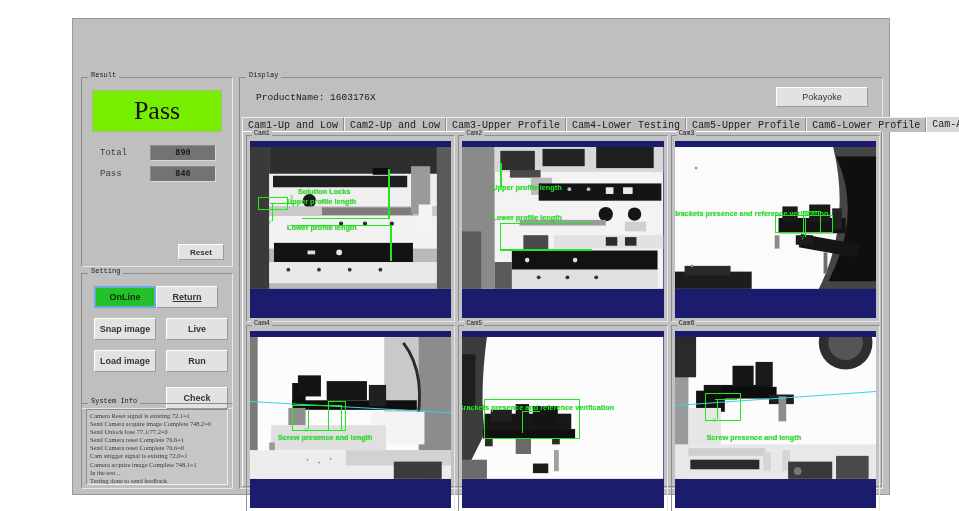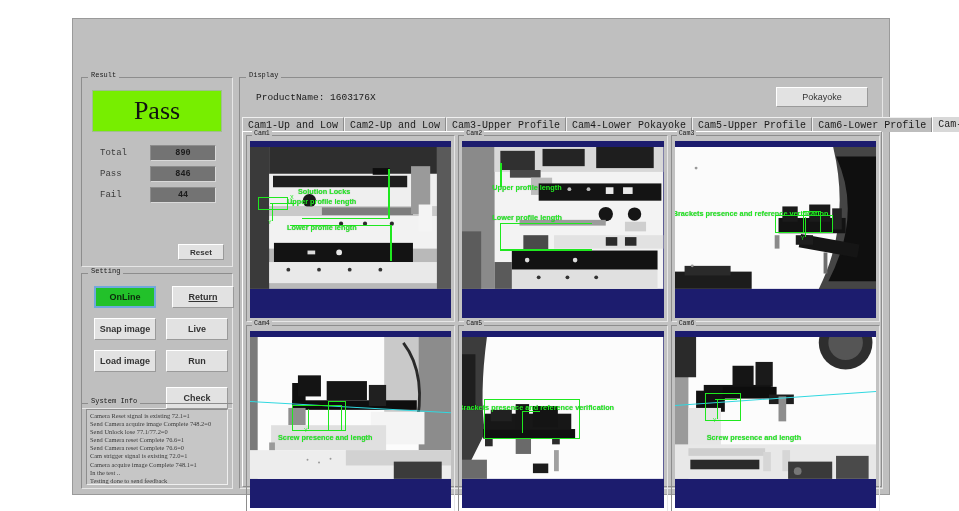--- a/index.html
+++ b/index.html
@@ -237,33 +237,29 @@
     </div>
 
     <div class="stat-row" style="top:66px;">
       <div class="stat-label">Total</div>
       <div class="stat-value">890</div>
     </div>
     <div class="stat-row" style="top:87px;">
       <div class="stat-label">Pass</div>
       <div class="stat-value">846</div>
     </div>
-    <div class="stat-row" style="top:108px;">
-      <div class="stat-label">Fail</div>
-      <div class="stat-value">44</div>
-    </div>
 
     <div class="btn" id="reset-button">Reset</div>
   </div>
 
   <div class="group" id="setting-group">
     <span class="glegend">Setting</span>
 
     <div class="btn setbtn online" style="left:12px; top:12px;">OnLine</div>
-    <div class="btn setbtn" style="left:90px; top:12px;text-decoration:underline;">Return</div>
+    <div class="btn setbtn" style="left:74px; top:12px;text-decoration:underline;">Return</div>
 
     <div class="btn setbtn" style="left:12px; top:44px;">Snap image</div>
     <div class="btn setbtn" style="left:84px; top:44px;">Live</div>
 
     <div class="btn setbtn" style="left:12px; top:76px;">Load image</div>
     <div class="btn setbtn" style="left:84px; top:76px;">Run</div>
 
     <div class="btn setbtn" style="left:84px; top:100px;margin-top:13px;">Check</div>
   </div>
 
@@ -285,21 +281,21 @@
   <div class="group" id="display-group">
     <span class="glegend">Display</span>
 
     <div id="product-name">ProductName: 1603176X</div>
     <div class="btn" id="pokayoke-button">Pokayoke</div>
 
     <div class="tabbar">
       <div class="tab">Cam1-Up and Low</div>
       <div class="tab">Cam2-Up and Low</div>
       <div class="tab">Cam3-Upper Profile</div>
-      <div class="tab">Cam4-Lower Pokayoke</div>
+      <div class="tab">Cam4-Lower Testing</div>
       <div class="tab">Cam5-Upper Profile</div>
       <div class="tab">Cam6-Lower Profile</div>
       <div class="tab active">Cam-All Profile</div>
     </div>
 
     <div class="tabpage">
       <div class="camgrid">
 
         <div class="camgroup">
           <span class="clegend">Cam1</span>

